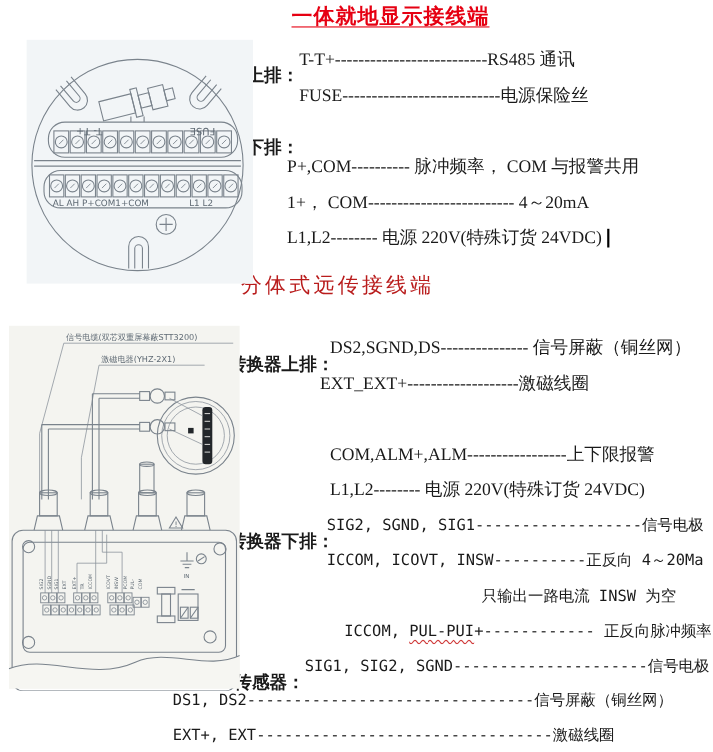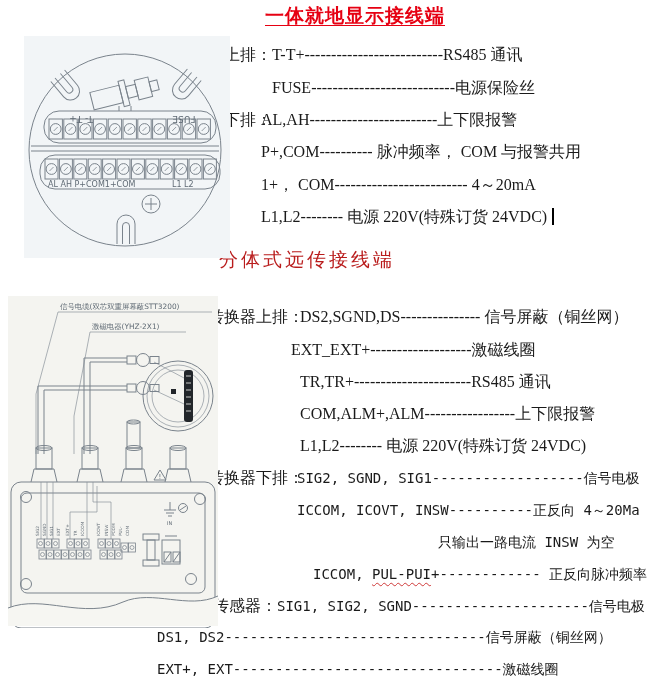--- a/index.html
+++ b/index.html
@@ -1,21 +1,21 @@
 <!DOCTYPE html>
 <html><head>
 <meta charset="utf-8">
 <style>
   html,body{margin:0;padding:0;background:#ffffff;}
   #page{position:relative;width:648px;height:684px;background:#ffffff;overflow:hidden;
         font-family:"Liberation Serif","DejaVu Serif",serif;color:#1a1a1a;}
   .t{position:absolute;white-space:pre;line-height:1.1;}
   .serif{font-family:"Liberation Serif","DejaVu Serif",serif;font-size:16px;}
   .mono{font-family:"DejaVu Sans Mono","Liberation Mono",monospace;font-size:14px;text-align:center;}
-  .b{font-weight:normal;}
+  .b{font-weight:bold;margin-top:15px;}
   .title1{font-size:19px;font-weight:bold;color:#e60012;letter-spacing:1px;
           text-decoration:underline;text-decoration-color:#e60012;text-underline-offset:3px;text-align:right;}
   .title2{font-size:19px;color:#b91c1c;letter-spacing:3px;}
   .wavy{text-decoration:underline wavy #cf3a3a;text-decoration-thickness:1px;text-underline-offset:3px;}
   .cursor{position:absolute;width:2px;height:17px;background:#000;}
   svg{position:absolute;}
   svg text{font-family:"DejaVu Sans","Liberation Sans",sans-serif;fill:#5f6a74;}
   .ln{stroke:#7a838c;fill:none;stroke-width:1;}
   .lnThin{stroke:#8a929b;fill:none;stroke-width:0.7;}
 </style>
@@ -24,30 +24,28 @@
 
 <div id="page">
 
   <div class="t title1" style="left:265px;top:6px">一体就地显示接线端</div>
   <div class="t title2" style="left:219px;top:250px">分体式远传接线端</div>
 
   <div class="t serif b" style="left:224px;top:46px">上排：</div>
   <div class="t serif" style="left:272px;top:46px">T-T+--------------------------RS485 通讯</div>
   <div class="t serif" style="left:272px;top:79px">FUSE---------------------------电源保险丝</div>
   <div class="t serif b" style="left:224px;top:111px">下排：</div>
-  <div class="t serif" style="left:261px;top:111px">AL,AH------------------------上下限报警</div>
   <div class="t serif" style="left:261px;top:143px">P+,COM---------- 脉冲频率， COM 与报警共用</div>
   <div class="t serif" style="left:261px;top:176px">1+， COM------------------------- 4～20mA</div>
   <div class="t serif" style="left:261px;top:208px">L1,L2-------- 电源 220V(特殊订货 24VDC)</div>
   <span class="cursor" style="left:552px;top:208px"></span>
 
   <div class="t serif b" style="left:208px;top:308px">转换器上排：</div>
   <div class="t serif" style="left:300px;top:308px">DS2,SGND,DS--------------- 信号屏蔽（铜丝网）</div>
   <div class="t serif" style="left:291px;top:341px">EXT_EXT+-------------------激磁线圈</div>
-  <div class="t serif" style="left:300px;top:373px">TR,TR+----------------------RS485 通讯</div>
   <div class="t serif" style="left:300px;top:405px">COM,ALM+,ALM-----------------上下限报警</div>
   <div class="t serif" style="left:300px;top:437px">L1,L2-------- 电源 220V(特殊订货 24VDC)</div>
   <div class="t serif b" style="left:208px;top:469px">转换器下排：</div>
   <div class="t mono" style="left:297px;top:471px">SIG2, SGND, SIG1------------------信号电极</div>
   <div class="t mono" style="left:297px;top:503px">ICCOM, ICOVT, INSW----------正反向 4～20Ma</div>
   <div class="t mono" style="left:438px;top:535px">只输出一路电流 INSW 为空</div>
   <div class="t mono" style="left:313px;top:567px"><span>ICCOM, </span><span class="wavy">PUL-PUI</span><span>+------------ 正反向脉冲频率</span></div>
   <div class="t serif b" style="left:213px;top:597px">传感器：</div>
   <div class="t mono" style="left:277px;top:599px">SIG1, SIG2, SGND---------------------信号电极</div>
   <div class="t mono" style="left:157px;top:630px">DS1, DS2-------------------------------信号屏蔽（铜丝网）</div>

